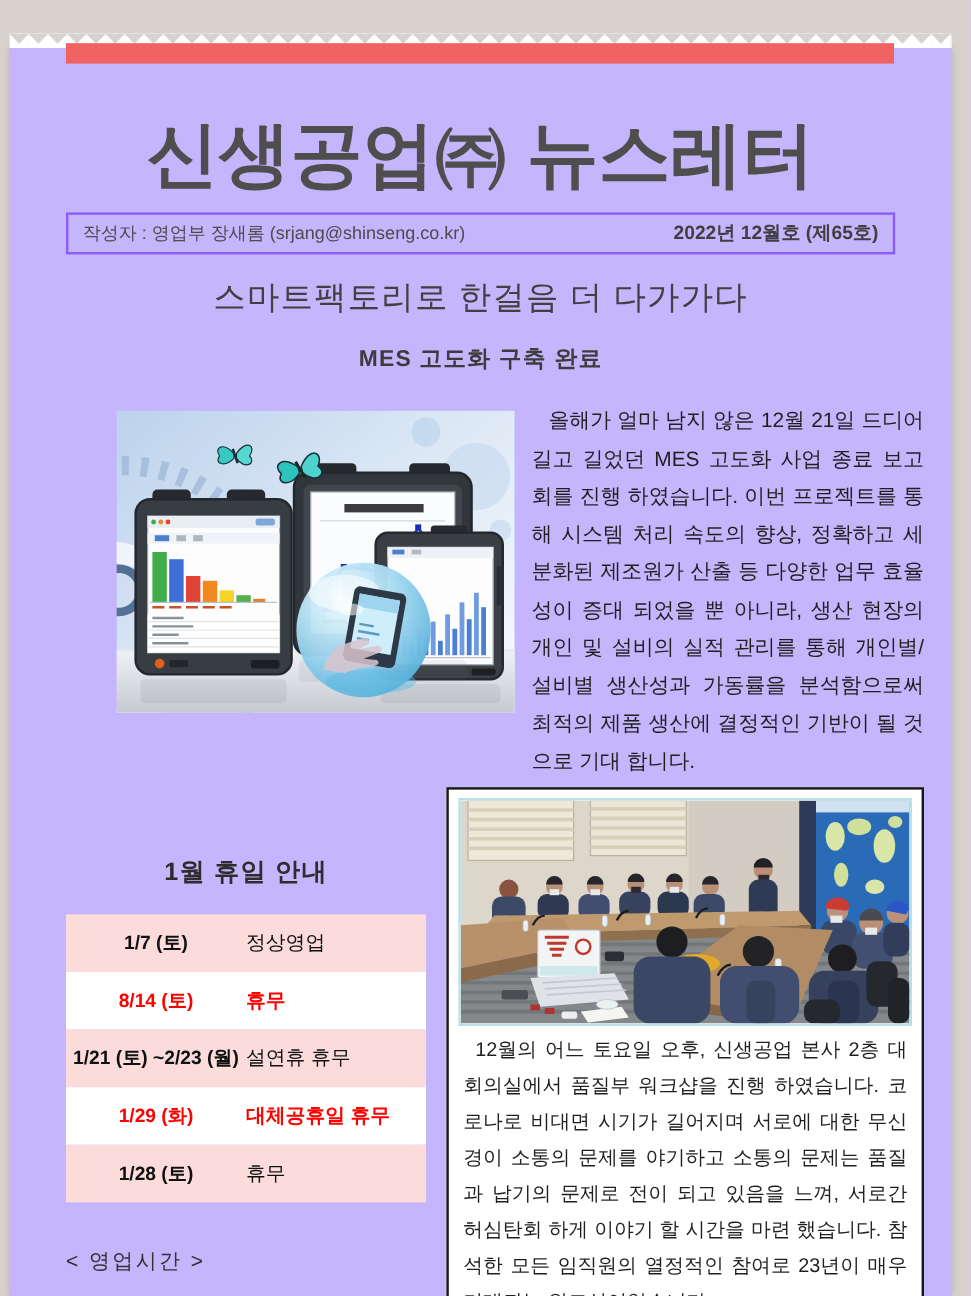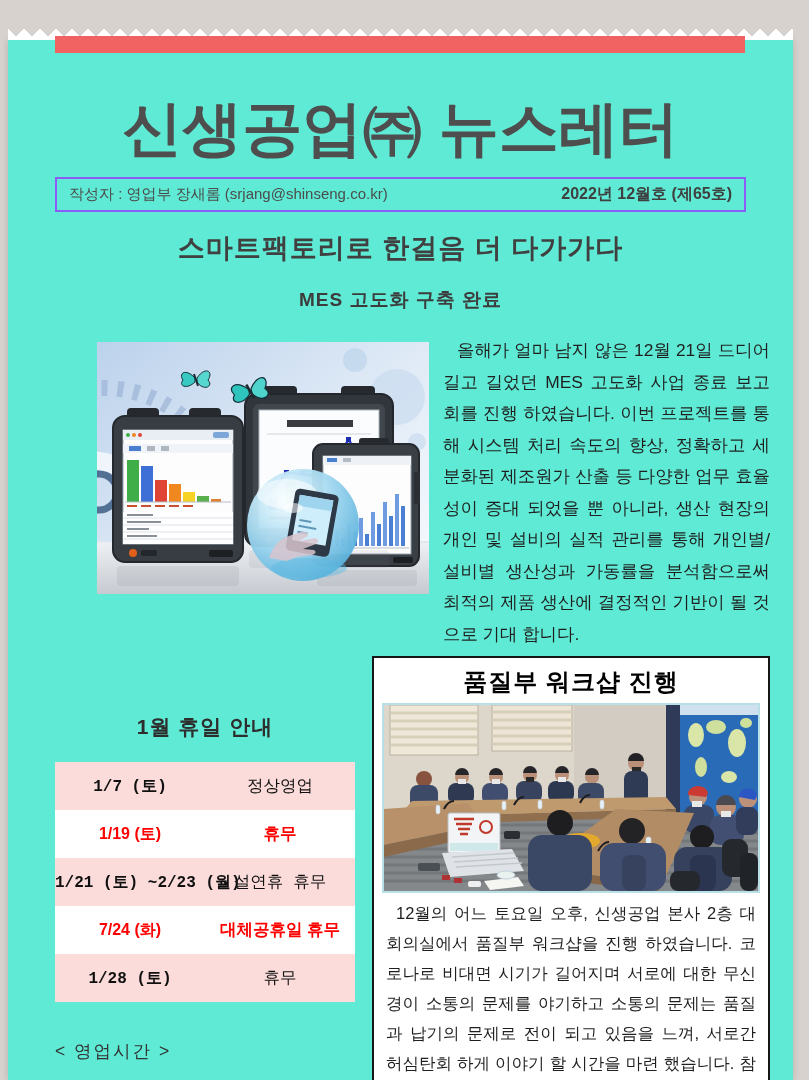--- a/index.html
+++ b/index.html
@@ -4,59 +4,59 @@
 <style>
   * { box-sizing: border-box; }
   html,body { margin:0; padding:0; }
   body {
     width:809px; height:1080px; position:relative; overflow:hidden;
     background:#d8d2ce;
     font-family:"Liberation Sans", sans-serif;
   }
   .paper {
     position:absolute; left:8px; top:40px; width:785px; height:1040px;
-    background:#5eead4; box-shadow:0 0 7px rgba(0,0,0,.16);
+    background:#c4b5fd; box-shadow:0 0 7px rgba(0,0,0,.16);
   }
   .zigzag {
     position:absolute; top:-12px; left:0; right:0; height:12px;
     background:
       linear-gradient(45deg,  #ffffff 8px, transparent 0),
       linear-gradient(-45deg, #ffffff 8px, transparent 0);
     background-size:16px 12px; background-repeat:repeat-x; background-position:0 0;
   }
   .red-bar { position:absolute; top:-4px; left:47px; right:48px; height:17px; background:#f16262; z-index:2; }
   .masthead {
     margin:54px 0 0; text-align:center; font-size:60px; line-height:70px;
     font-weight:800; color:#4e4e4e; letter-spacing:0;
   }
   .info-bar {
     margin:13px 47px 0; border:2px solid #8b5cf6; padding:5px 12px;
     display:flex; align-items:center; justify-content:space-between;
   }
   .info-author { font-size:15px; color:#4c4c4c; }
   .info-issue  { font-size:16px; color:#3f3f3f; font-weight:700; }
-  .headline    { margin-top:21px; text-align:center; font-size:27px; line-height:31px; font-weight:700; color:#404040; letter-spacing:1px; }
+  .headline    { margin-top:21px; text-align:center; font-size:27px; line-height:31px; font-weight:400; color:#404040; letter-spacing:1px; }
   .subheadline { margin-top:24px;  text-align:center; font-size:19px; line-height:23px; font-weight:700; color:#3c3c3c; letter-spacing:1px; }
 
   .content-row { display:flex; margin:24px 23px 0 49px;padding-left:40px; }
   .promo  { width:332px; height:252px; margin-top:7px; flex:0 0 auto; overflow:hidden; }
   .article-body {
     flex:1 1 auto; margin:0 0 0 14px; font-size:17.4px; line-height:31.5px;
     color:#1f1f1f; text-align:justify; text-indent:14px; word-break:break-word;
   }
 
   .bottom-row { display:flex; margin-top:6px; }
   .holiday-col { width:300px; margin-left:47px; flex:0 0 auto; }
   .holiday-title { margin-top:58px; text-align:center; font-size:21px; line-height:25px; font-weight:700; color:#2d2d2d; letter-spacing:1px; }
   .holiday-table { margin-top:23px; }
   .h-row { height:48px; display:flex; align-items:center; }
-  .h-row.pink { background:#fbdcda; color:#101010;font-family:Liberation Mono, monospace; }
+  .h-row.pink { background:#fbdcda; color:#101010; }
   .h-row.red  { background:#ffffff; color:#fe0000; }
   .h-date   { width:50%; text-align:center; font-size:16px; font-weight:700; white-space:nowrap; }
-  .h-status { width:50%; text-align:center; font-size:16.5px; font-weight:400; white-space:nowrap; }
+  .h-status { width:50%; text-align:left; font-size:16.5px; font-weight:400; white-space:nowrap; }
   .h-row.red .h-status { font-weight:700; }
 
   .hours { margin-top:38px; text-align:left; }
   .hours-title { font-size:17.5px; line-height:22px; color:#333333; letter-spacing:2px; }
   .hours-line  { margin-top:10px; font-size:17px; line-height:22px; color:#1e1e1e; }
   .hours-line + .hours-line { margin-top:9px; }
   .check { display:inline-block; margin-right:8px; color:#1e1e1e; }
 
   .workshop-box {
     width:398px; height:484px; margin-left:17px; border:2px solid #161616;
@@ -239,43 +239,42 @@
 
   <div class="bottom-row">
     <div class="holiday-col">
       <div class="holiday-title">1월 휴일 안내</div>
       <div class="holiday-table">
         <div class="h-row pink">
           <span class="h-date">1/7 (토)</span>
           <span class="h-status">정상영업</span>
         </div>
         <div class="h-row red">
-          <span class="h-date">1/19 (토)</span>
+          <span class="h-date">8/14 (토)</span>
           <span class="h-status">휴무</span>
         </div>
         <div class="h-row pink">
           <span class="h-date">1/21 (토) ~2/23 (월)</span>
           <span class="h-status">설연휴 휴무</span>
         </div>
         <div class="h-row red">
-          <span class="h-date">7/24 (화)</span>
+          <span class="h-date">1/29 (화)</span>
           <span class="h-status">대체공휴일 휴무</span>
         </div>
         <div class="h-row pink">
           <span class="h-date">1/28 (토)</span>
           <span class="h-status">휴무</span>
         </div>
       </div>
       <div class="hours">
         <div class="hours-title">&lt; 영업시간 &gt;</div>
       </div>
     </div>
 
     <div class="workshop-box">
-      <div class="workshop-title">품질부 워크샵 진행</div>
       <div class="photo">
         <svg width="374" height="186" viewBox="0 0 374 186" xmlns="http://www.w3.org/2000/svg">
           <rect width="374" height="112" fill="#dcd6cb"></rect>
           <rect x="190" width="100" height="112" fill="#d2ccc2"></rect>
           <g>
             <rect x="6" y="0" width="88" height="50" fill="#efe8d8" stroke="#b9b2a2"></rect>
             <path d="M6 8 h88 M6 16 h88 M6 24 h88 M6 32 h88 M6 40 h88" stroke="#d8cfba" stroke-width="3"></path>
             <rect x="108" y="0" width="80" height="46" fill="#ece5d5" stroke="#b9b2a2"></rect>
             <path d="M108 7 h80 M108 15 h80 M108 23 h80 M108 31 h80 M108 39 h80" stroke="#d8cfba" stroke-width="3"></path>
           </g>

